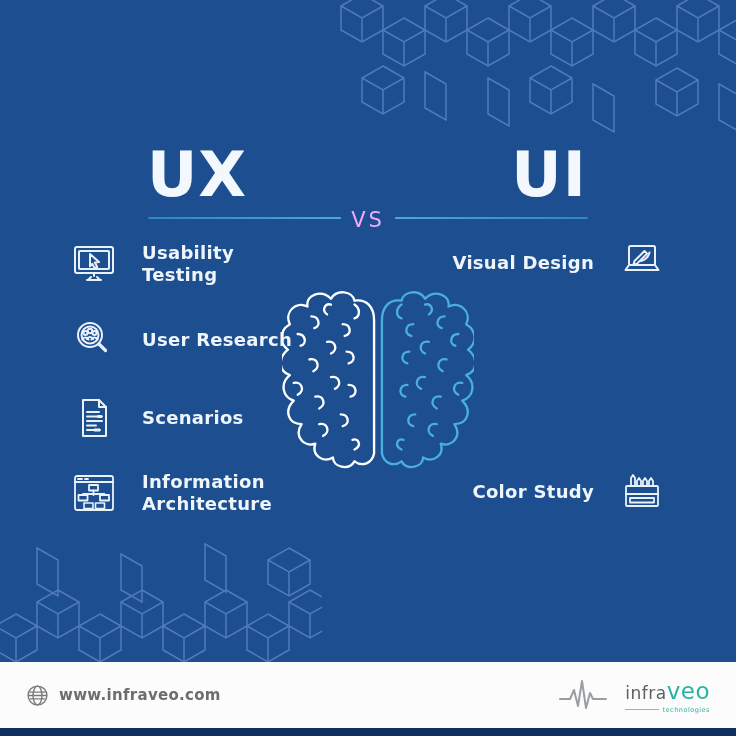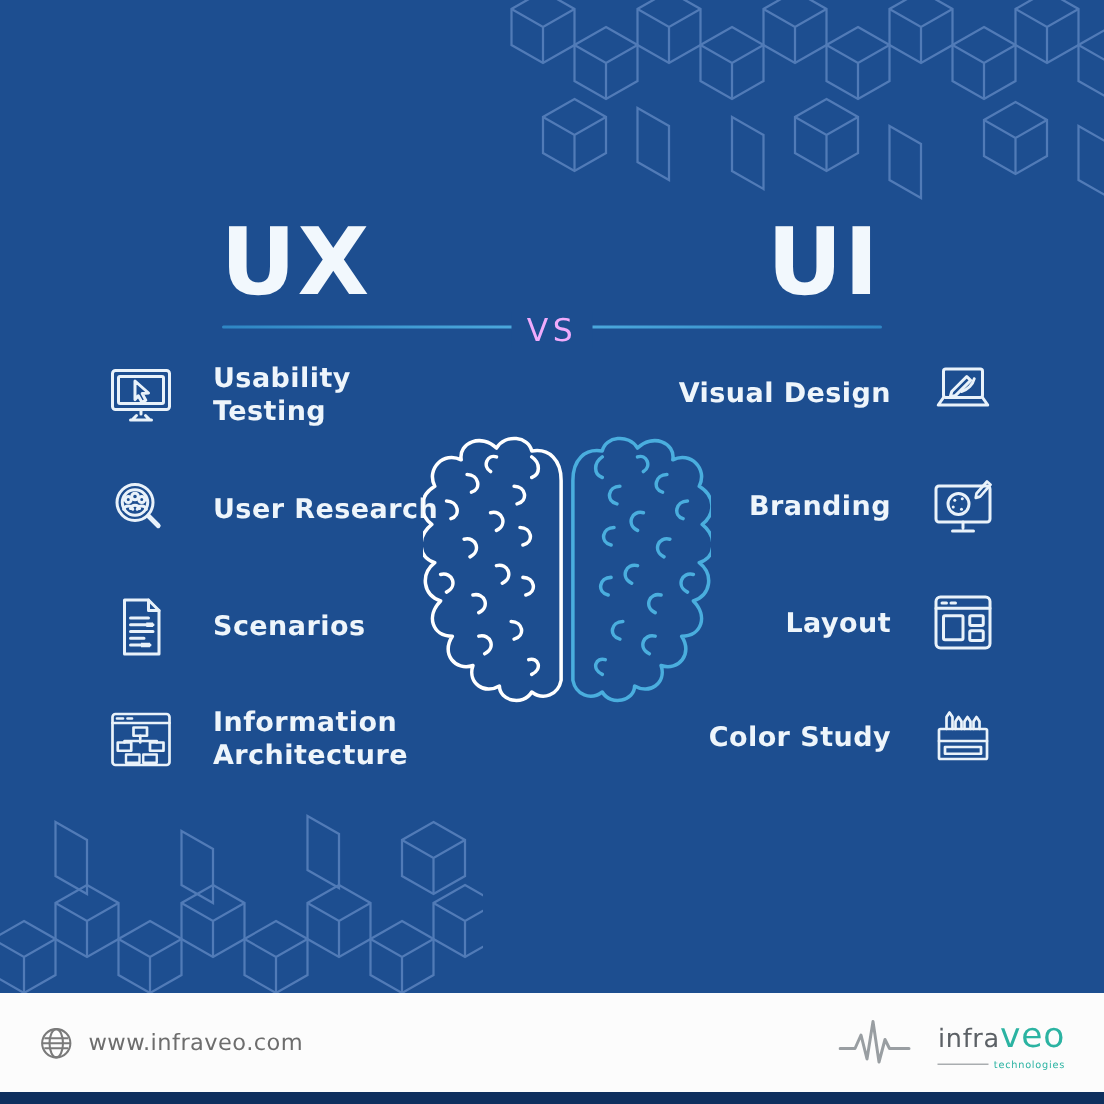--- a/index.html
+++ b/index.html
@@ -34,21 +34,21 @@
   .row-right .label{width:168px;text-align:right;}
   .r1l{top:241px;} .r2l{top:317px;} .r3l{top:395px;} .r4l{top:470px;}
   .r1r{top:240px;} .r2r{top:315px;} .r3r{top:393px;} .r4r{top:469px;}
 
   .brain{position:absolute;left:282px;top:280px;}
 
   
   .footer{position:absolute;left:0;bottom:0;width:736px;height:66px;background:#fcfcfc;
     display:flex;align-items:center;justify-content:space-between;
     padding:0 26px;box-sizing:border-box;}
-  .site{display:flex;align-items:center;gap:10px;color:#6d6d6d;font-size:15px;letter-spacing:.3px;}
+  .site{display:flex;align-items:center;gap:10px;color:#6d6d6d;font-size:15px;letter-spacing:.3px;font-weight:bold;}
   .logo{display:flex;align-items:flex-end;gap:8px;}
   .wordmark{position:relative;line-height:1;padding-bottom:10px;}
   .wordmark .infra{font-size:17px;color:#5c6166;font-weight:500;letter-spacing:.5px;}
   .wordmark .veo{font-size:23px;color:#2bb3a2;font-weight:500;letter-spacing:.5px;}
   .tagline-row{position:absolute;right:0;bottom:0;display:flex;align-items:center;gap:4px;}
   .tag-dash{display:inline-block;width:34px;height:1px;background:#a9adb0;}
   .tagline{font-size:6.5px;color:#2bb3a2;letter-spacing:.5px;}
 </style>
 </head>
 <body>
@@ -167,48 +167,21 @@
     <span class="icon">
       <svg width="46" height="44" viewBox="0 0 44 44" fill="none" stroke="#e9f2fa" stroke-width="2" stroke-linecap="round" stroke-linejoin="round">
         <rect x="9" y="5" width="26" height="19" rx="1.5"></rect>
         <path d="M9,24 L5.5,29 h33 L35,24"></path>
         <path d="M14.5,20 l10,-10 2.6,2.6 -10,10 -3.6,1 Z"></path>
         <path d="M21,20 c4,-1 7.5,-4.5 8.5,-8.5"></path>
       </svg>
     </span>
   </div>
 
-  <div class="row row-right r2r">
-    <span class="label">Branding</span>
-    <span class="icon">
-      <svg width="46" height="44" viewBox="0 0 44 44" fill="none" stroke="#e9f2fa" stroke-width="2" stroke-linecap="round" stroke-linejoin="round">
-        <rect x="4" y="8" width="36" height="24" rx="2"></rect>
-        <circle cx="19" cy="20" r="7"></circle>
-        <circle cx="16.5" cy="17.5" r="1" fill="#e9f2fa" stroke="none"></circle>
-        <circle cx="21.5" cy="16.5" r="1" fill="#e9f2fa" stroke="none"></circle>
-        <circle cx="15.5" cy="22" r="1" fill="#e9f2fa" stroke="none"></circle>
-        <circle cx="21" cy="23.5" r="1" fill="#e9f2fa" stroke="none"></circle>
-        <path d="M31,13 l7,-8 2.4,2.1 -7,8 -2.9,.8 Z" stroke-width="1.8"></path>
-        <path d="M22,32 v4 M15,38 h14"></path>
-      </svg>
-    </span>
-  </div>
-
-  <div class="row row-right r3r">
-    <span class="label">Layout</span>
-    <span class="icon">
-      <svg width="46" height="44" viewBox="0 0 44 44" fill="none" stroke="#e9f2fa" stroke-width="2" stroke-linecap="round" stroke-linejoin="round">
-        <rect x="4" y="4" width="36" height="34" rx="3"></rect>
-        <path d="M4,11.5 h36 M8,8 h3 M14,8 h3"></path>
-        <rect x="9" y="16.5" width="13" height="16" rx="1"></rect>
-        <rect x="26.5" y="16.5" width="9" height="6.5" rx="1"></rect>
-        <rect x="26.5" y="26.5" width="9" height="6.5" rx="1"></rect>
-      </svg>
-    </span>
-  </div>
+
 
   <div class="row row-right r4r">
     <span class="label">Color Study</span>
     <span class="icon">
       <svg width="46" height="44" viewBox="0 0 44 44" fill="none" stroke="#e9f2fa" stroke-width="1.8" stroke-linecap="round" stroke-linejoin="round">
         <path d="M11,16 v-8 l2,-3 2,3 v8"></path>
         <path d="M17,16 v-5 l2,-3 2,3 v5"></path>
         <path d="M23,16 v-5 l2,-3 2,3 v5"></path>
         <path d="M29,16 v-5 l2,-3 2,3 v5"></path>
         <rect x="6" y="16" width="32" height="20" rx="1"></rect>

